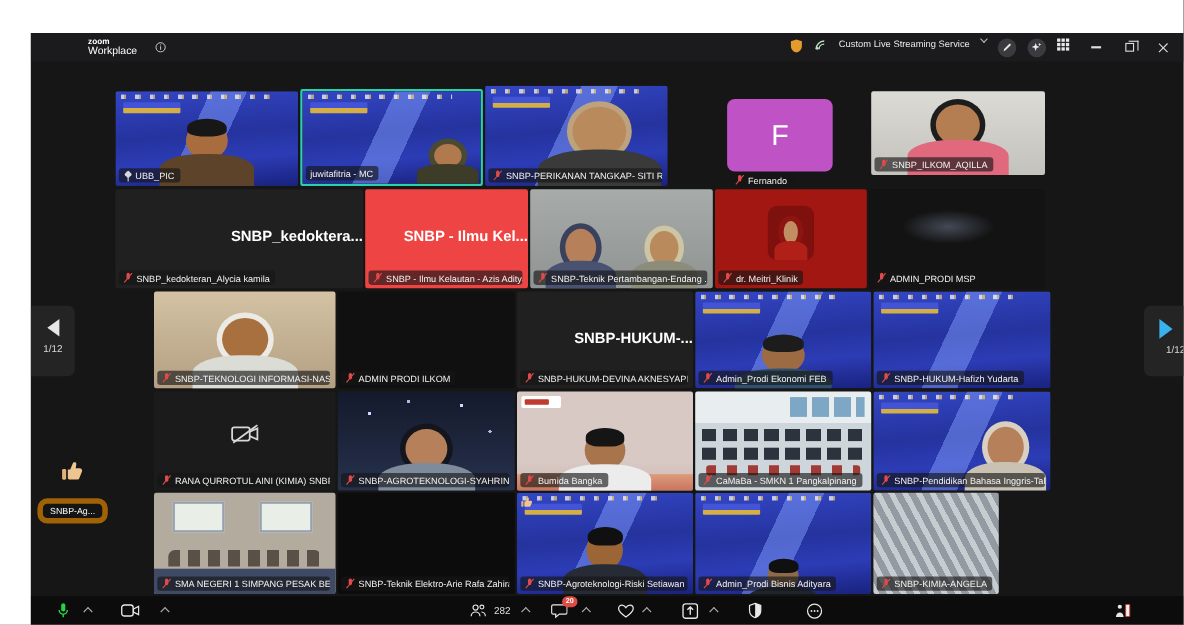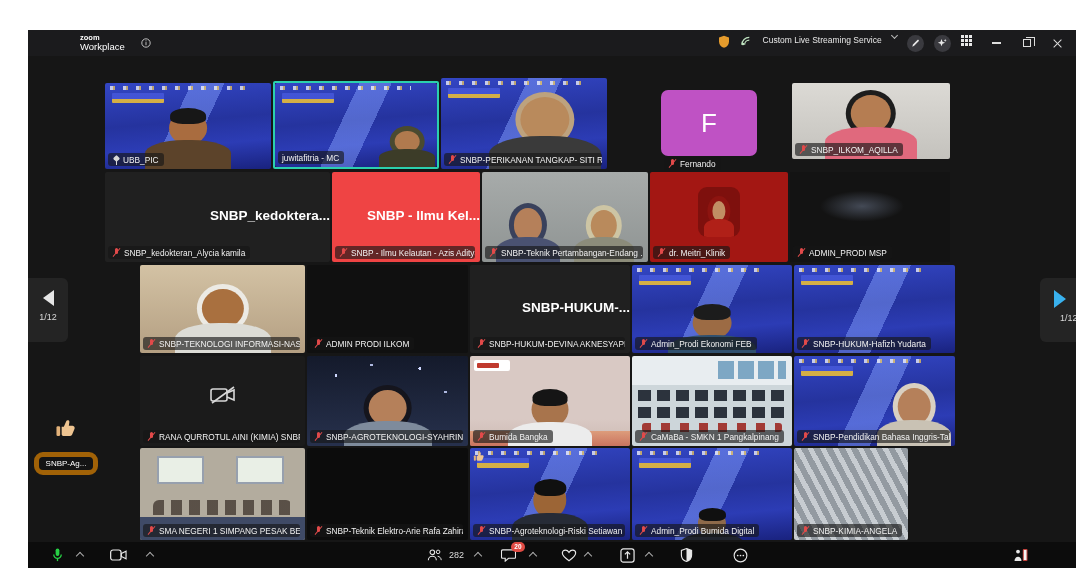--- a/index.html
+++ b/index.html
@@ -434,21 +434,21 @@
 
     <div class="tile" style="left:604px;top:418px;width:160px;height:92px">
       <div class="vid vbg">
         <span class="person hair" style="--skin:#8e6a4a;--top:#20242e;--hijab:#101010;left:50%;transform:translateX(-50%);bottom:-16px;width:64px;height:46px">
             <span class="ph"></span>
             <span class="pb"></span>
           </span>
       </div>
       <div class="nlabel">
           <span class="mic-off"></span>
-          <span>Admin_Prodi Bumida Digital</span>
+          <span>Admin_Prodi Bisnis Adityara</span>
         </div>
     </div>
 
     <div class="tile" style="left:766px;top:418px;width:114px;height:92px">
       <div class="vid" style="background:repeating-linear-gradient(62deg,#c7ccd1 0 5px,#939aa1 5px 11px)"></div>
       <div class="nlabel">
           <span class="mic-off"></span>
           <span>SNBP-KIMIA-ANGELA</span>
         </div>
     </div>

